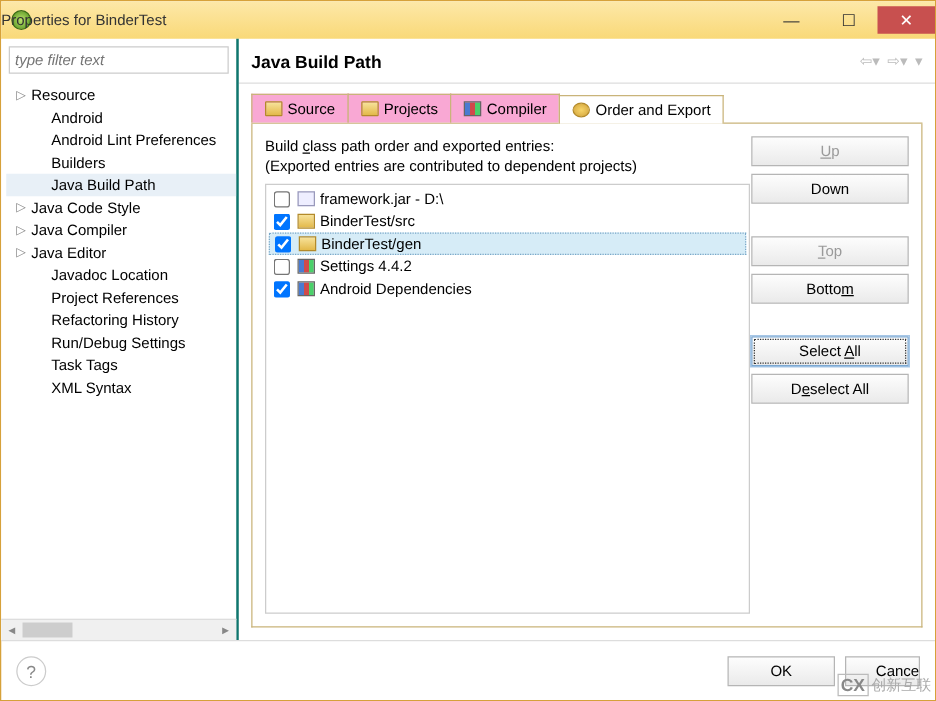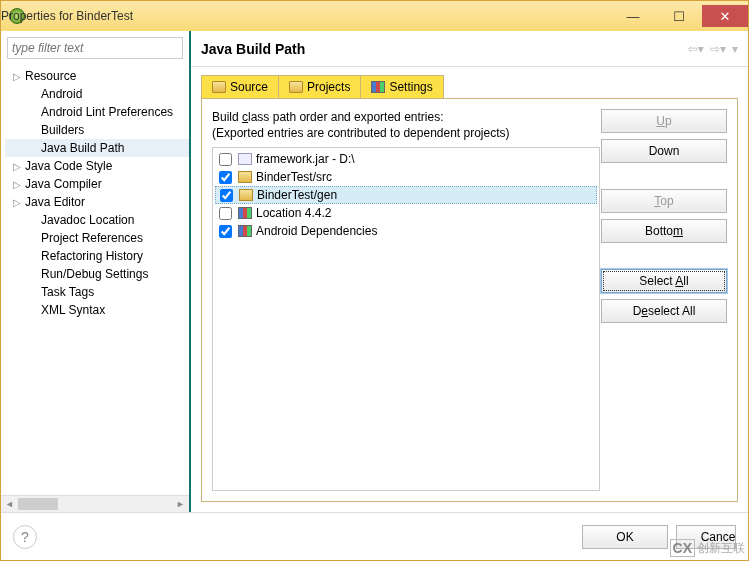--- a/index.html
+++ b/index.html
@@ -23,21 +23,21 @@
 .hscroll { height:17px; background:#f0f0f0; border-top:1px solid #ddd; position:relative; }
 .hscroll .track { position:absolute; left:17px; right:17px; top:0; bottom:0; background:#f0f0f0; }
 .hscroll .thumb { position:absolute; left:17px; width:40px; top:2px; bottom:2px; background:#cdcdcd; }
 .hscroll .ar { position:absolute; width:17px; top:0; bottom:0; display:flex; align-items:center; justify-content:center; color:#888; font-size:9px; }
 .hscroll .ar.left { left:0; } .hscroll .ar.right { right:0; }
 .rightpane { flex:1; display:flex; flex-direction:column; }
 .header { height:36px; background:#fff; border-bottom:1px solid #ddd; display:flex; align-items:center; padding:0 10px; }
 .header h1 { font-size:14px; font-weight:bold; margin:0; flex:1; }
 .navicons { display:flex; gap:6px; color:#bbb; font-size:13px; }
 .tabs { display:flex; border-bottom:1px solid #c9b47a; margin:8px 10px 0 10px; background:#fff; }
-.tab { display:flex; align-items:center; gap:4px; padding:4px 10px; border:1px solid #c9b47a; border-bottom:none; background:#fde047; margin-right:-1px; cursor:default; }
+.tab { display:flex; align-items:center; gap:4px; padding:4px 10px; border:1px solid #c9b47a; border-bottom:none; background:#f9a8d4; margin-right:-1px; cursor:default; }
 .tab.active { background:#fff; position:relative; top:1px; }
 .tab .ticon { width:14px; height:12px; display:inline-block; }
 .ticon.folder { background:linear-gradient(#f7e29a,#e3b94a); border:1px solid #b38a2a; border-radius:1px; }
 .ticon.books { background:linear-gradient(90deg,#4a7bd1 33%,#d14a4a 33% 66%,#4ad16a 66%); border:1px solid #666; }
 .ticon.oe { background:radial-gradient(#f7d56a,#d1a23a); border-radius:50%; border:1px solid #b38a2a; }
 .tabbody { flex:1; margin:0 10px 10px 10px; border:1px solid #c9b47a; border-top:none; padding:10px; display:flex; gap:1px; }
 .listarea { flex:1; display:flex; flex-direction:column; }
 .desc { margin-bottom:6px; line-height:16px; }
 .listbox { flex:1; border:1px solid #ccc; background:#fff; overflow:auto; padding:2px; }
 .lrow { display:flex; align-items:center; height:18px; gap:4px; padding:0 2px; }
@@ -160,21 +160,25 @@
         <div class="tab">
             <span class="ticon folder"></span>
             <span>Source</span>
           </div>
         <div class="tab">
             <span class="ticon folder"></span>
             <span>Projects</span>
           </div>
         <div class="tab">
             <span class="ticon books"></span>
-            <span>Settings</span>
+            <span>Compiler</span>
+          </div>
+        <div class="tab active">
+            <span class="ticon oe"></span>
+            <span>Order and Export</span>
           </div>
       </div>
 
       <div class="tabbody">
         <div class="listarea">
           <div class="desc">
             <span>Build </span><u>c</u><span>lass path order and exported entries:</span><br>
             <span>(Exported entries are contributed to dependent projects)</span>
           </div>
           <div class="listbox" id="entries">
@@ -189,21 +193,21 @@
                 <span>BinderTest/src</span>
               </div>
               <div class="lrow sel">
                 <input type="checkbox" readonly="" checked="" style="">
                 <span class="licon folder"></span>
                 <span>BinderTest/gen</span>
               </div>
               <div class="lrow">
                 <input type="checkbox" style="">
                 <span class="licon lib"></span>
-                <span>Location 4.4.2</span>
+                <span>Settings 4.4.2</span>
               </div>
               <div class="lrow">
                 <input type="checkbox" checked="" style="">
                 <span class="licon lib"></span>
                 <span>Android Dependencies</span>
               </div>
             </div>
         </div>
         <div class="btncol">
           <div class="btn disabled">

